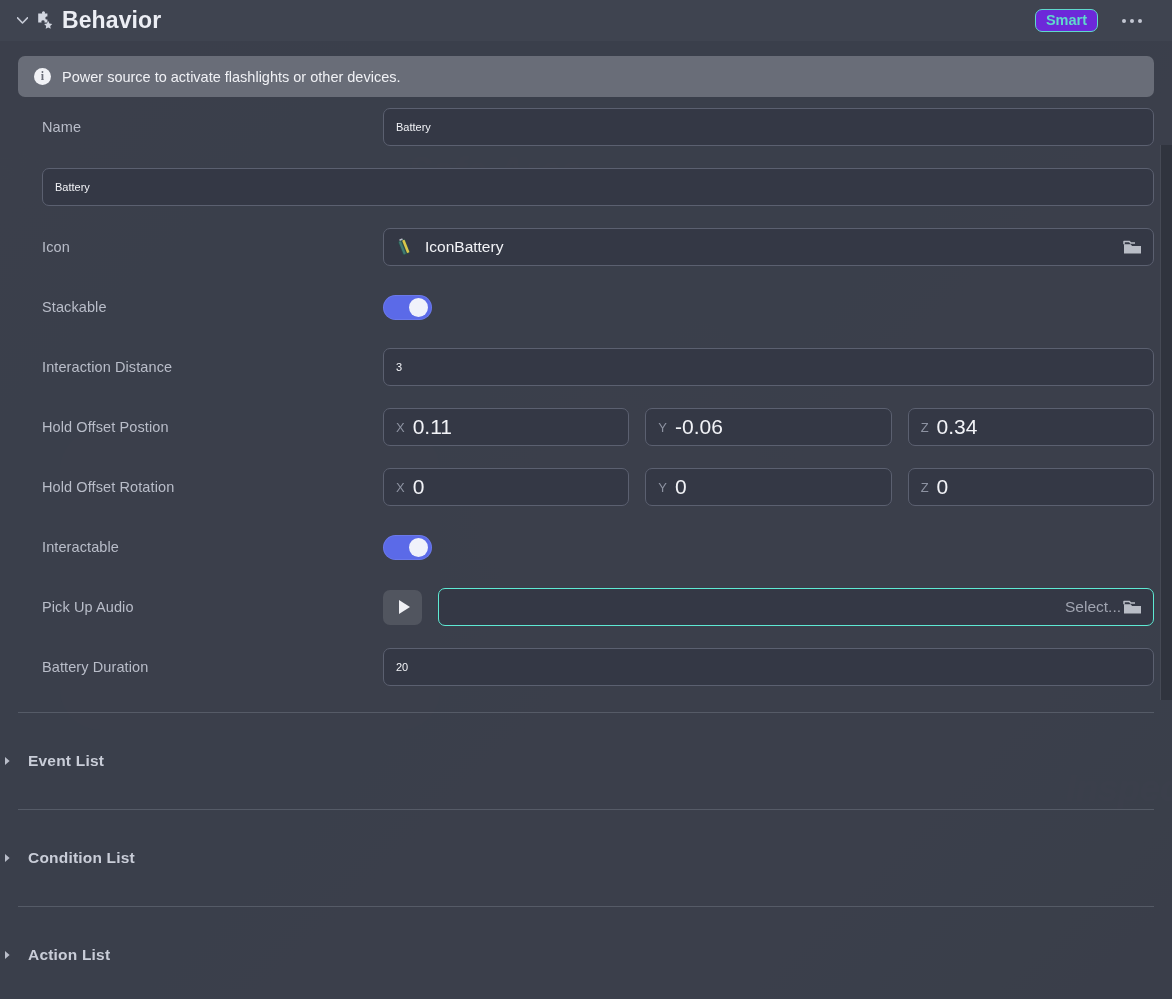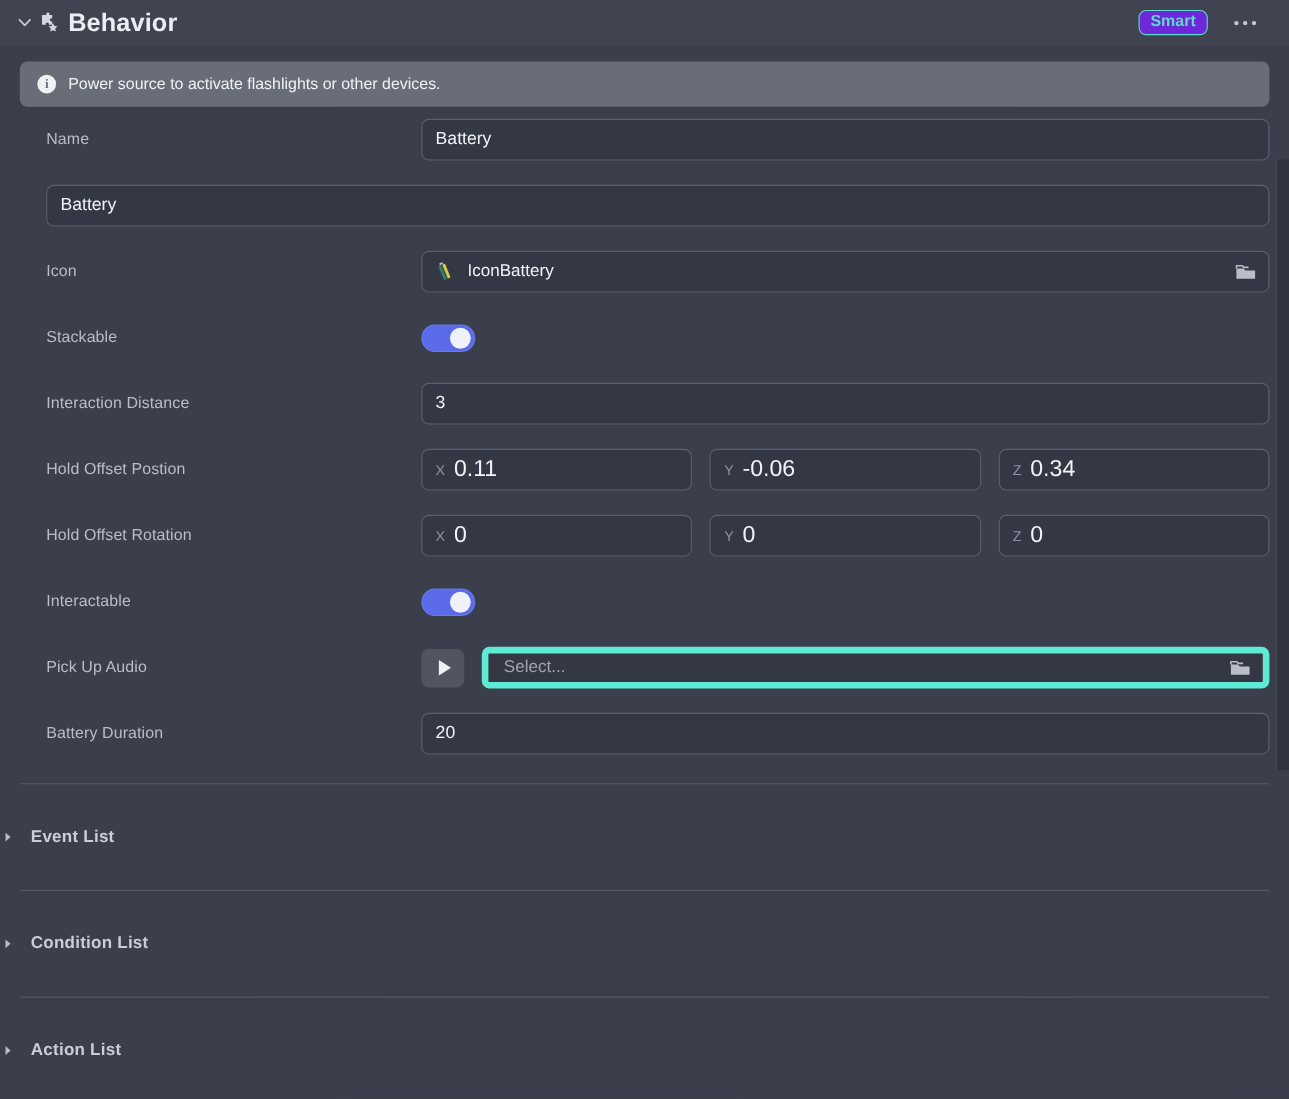--- a/index.html
+++ b/index.html
@@ -160,21 +160,21 @@
 
   
   .field {
     background: #343845;
     border: 1px solid #5b6070;
     border-radius: 7px;
     height: 38px;
     display: flex;
     align-items: center;
     padding: 0 12px;
-    font-size: 16px;
+    font-size: 11px;
     color: #f2f3f7;
     flex: 1 1 auto;
     min-width: 0;
     cursor: text;
   }
   .field.wide { width: 100%; }
   .field-val { font-weight: normal; white-space: nowrap; overflow: hidden; }
 
   .axis-field {
     background: #343845;
@@ -254,28 +254,29 @@
   }
   .play-btn .tri {
     width: 0; height: 0;
     border-left: 11px solid #f0f1f5;
     border-top: 7px solid transparent;
     border-bottom: 7px solid transparent;
     margin-left: 3px;
   }
   .audio-field {
     background: #343845;
-    border: 6px solid #5eead4;
+    border: 1px solid #5eead4;
     border-radius: 7px;
     height: 38px;
     display: flex;
     align-items: center;
     padding: 0 10px 0 14px;
     flex: 1 1 auto;
     cursor: pointer;
+    text-align: right;
   }
   .audio-field .ph {
     flex: 1 1 auto;
     font-size: 15.5px;
     color: #a0a4b0;
   }
 
   
   .divider {
     height: 1px;

